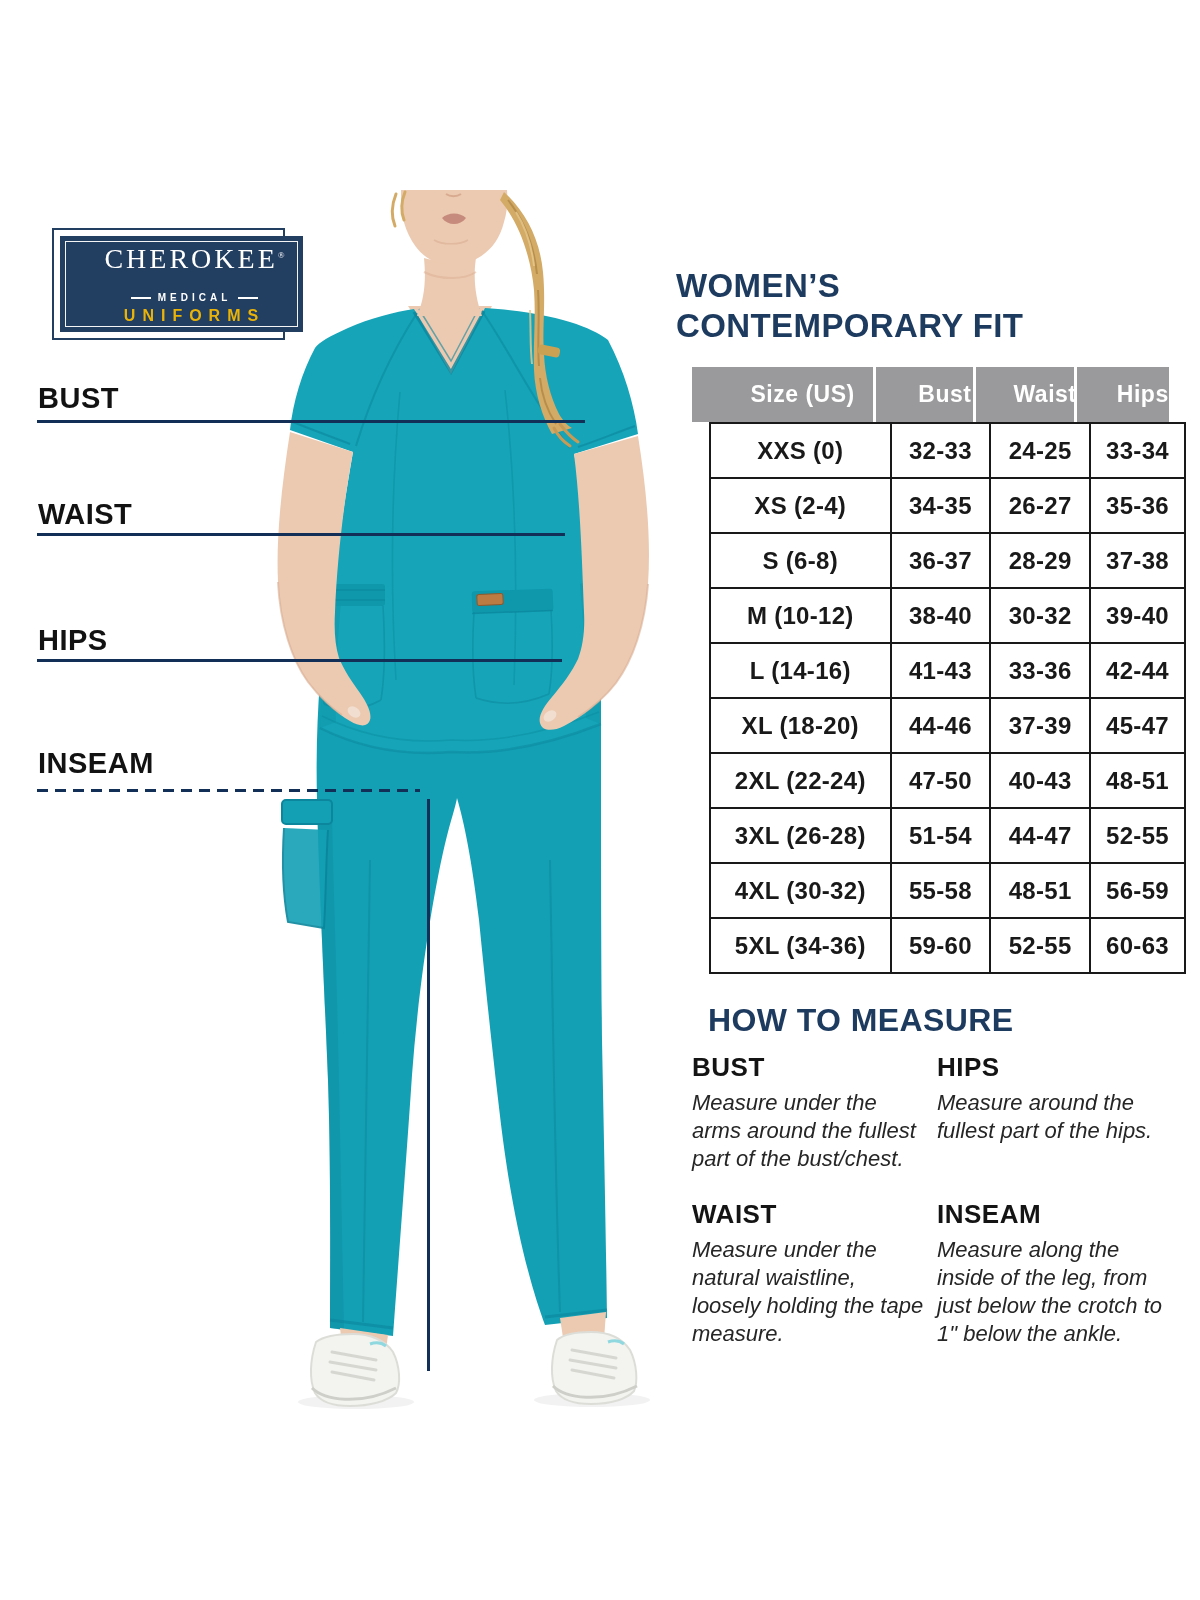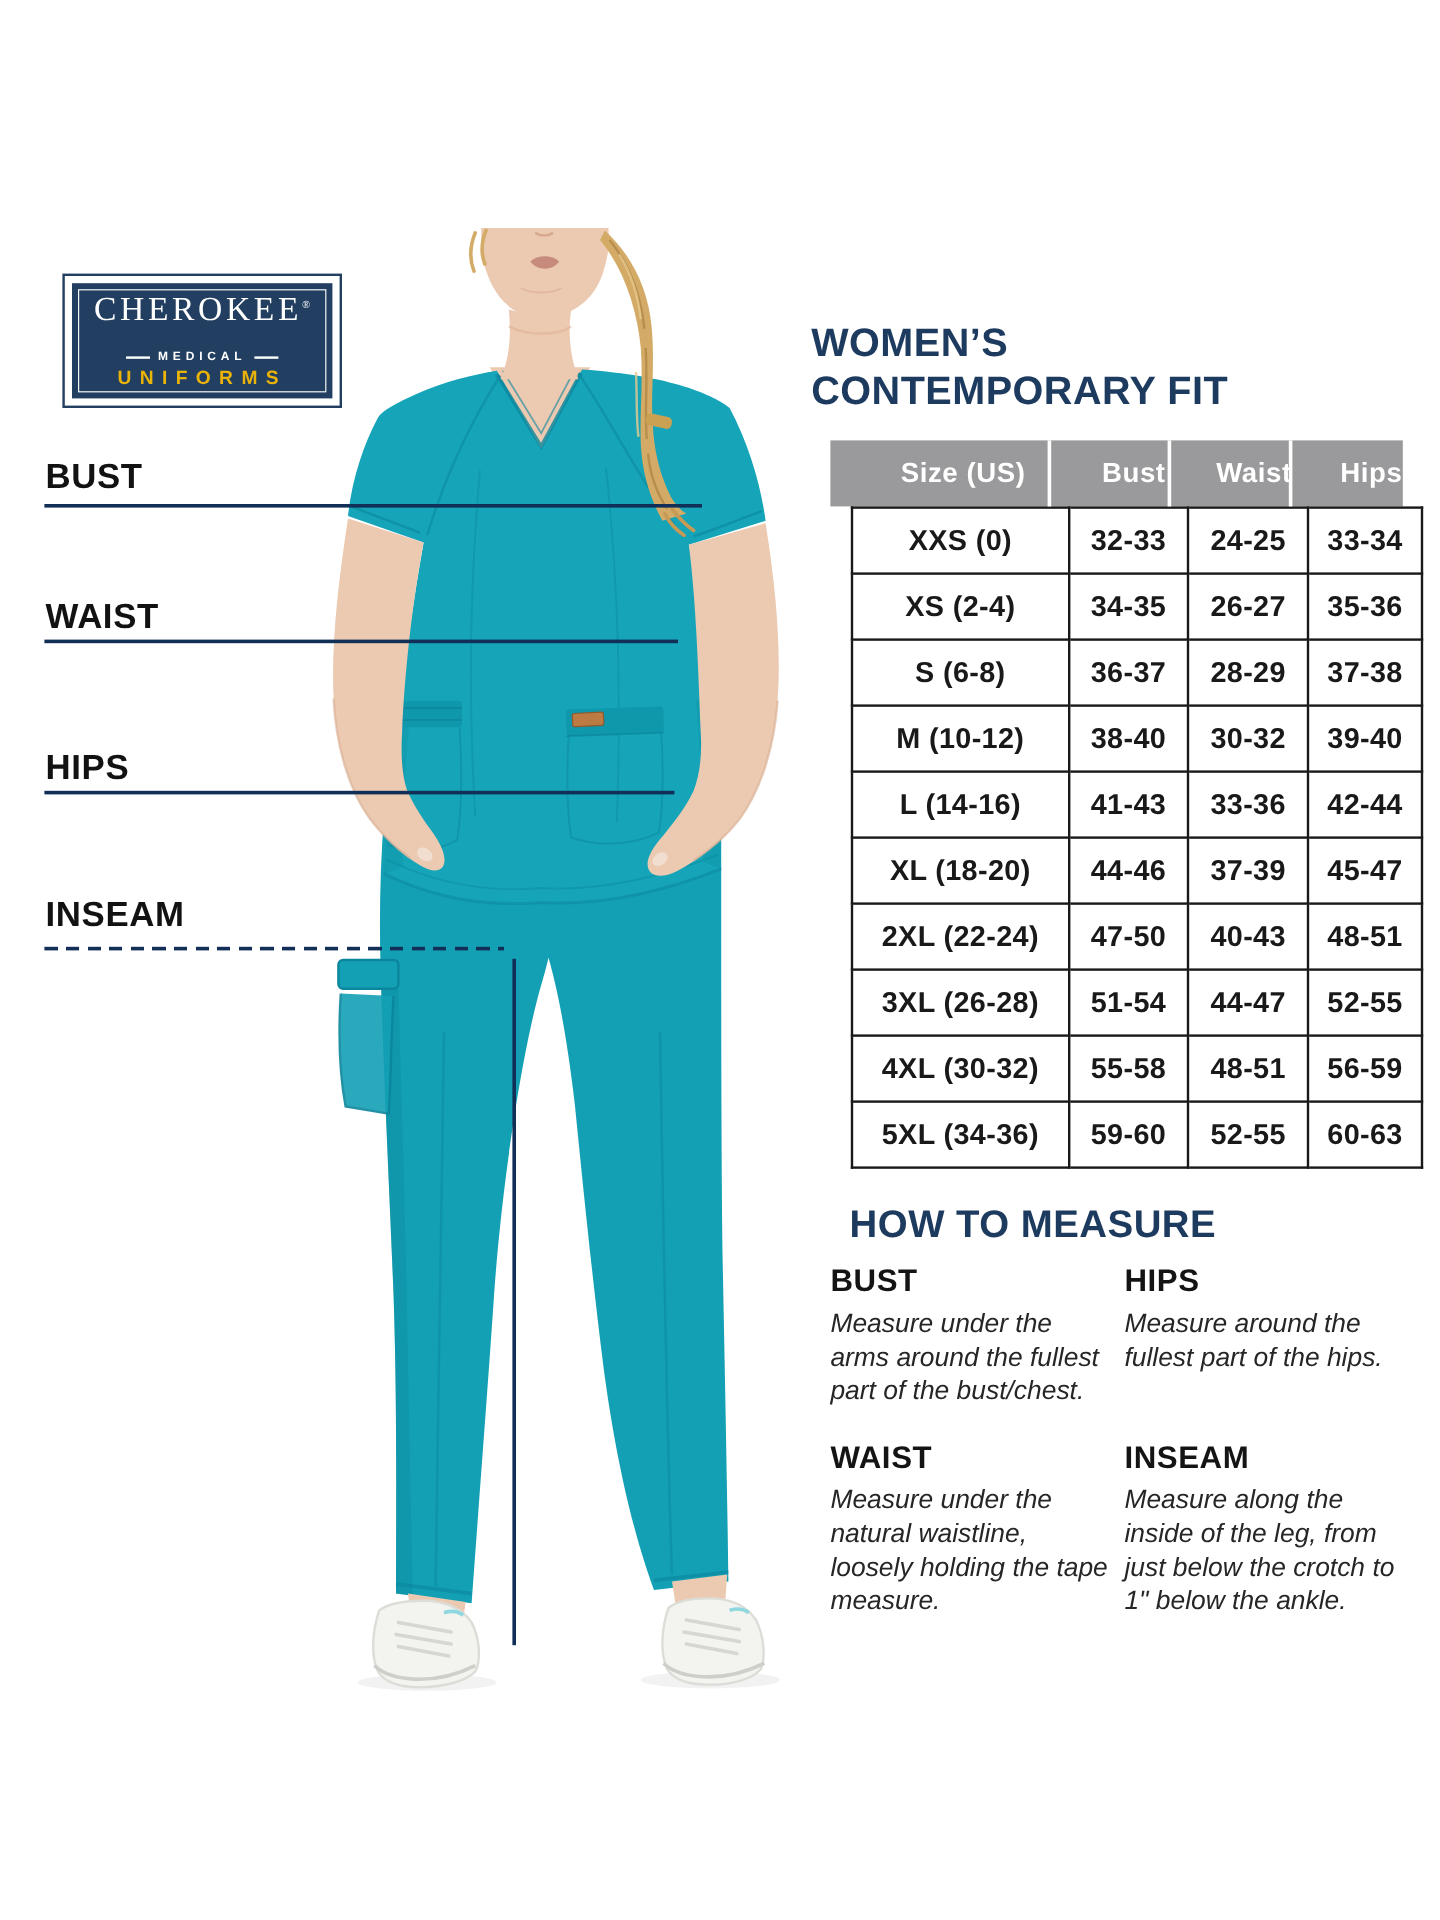--- a/index.html
+++ b/index.html
@@ -7,21 +7,21 @@
     position:relative;width:1200px;height:1600px;background:#ffffff;overflow:hidden;
     font-family:"Liberation Sans","DejaVu Sans",sans-serif;
   }
   
   .logo-outer{
     position:absolute;left:52px;top:228px;width:233px;height:112px;
     border:2px solid #223e61;box-sizing:border-box;padding:6px;background:#fff;z-index:6;
   }
   .logo-inner{
     position:relative;width:100%;height:100%;background:#223e61;
-    display:flex;flex-direction:column;align-items:center;justify-content:center;
+    display:flex;flex-direction:column;align-items:center;justify-content:center;padding-left:26px;
   }
   .logo-inner::after{content:"";position:absolute;inset:5px;border:1px solid #f5f5f5;pointer-events:none;}
   .logo-brand{color:#fff;font-family:"Liberation Serif","DejaVu Serif",serif;
     font-size:28px;letter-spacing:3px;line-height:1;margin-top:2px;}
   .logo-brand sup{font-size:9px;letter-spacing:0;}
   .logo-medical{display:flex;align-items:center;gap:7px;margin-top:19px;justify-content:center;}
   .logo-dash{width:20px;height:2px;background:#fff;}
   .logo-medical-text{color:#fff;font-size:10px;letter-spacing:4px;font-weight:700;}
   .logo-uniforms{color:#eab308;font-size:16px;letter-spacing:7px;font-weight:700;margin-top:4px;}
   

